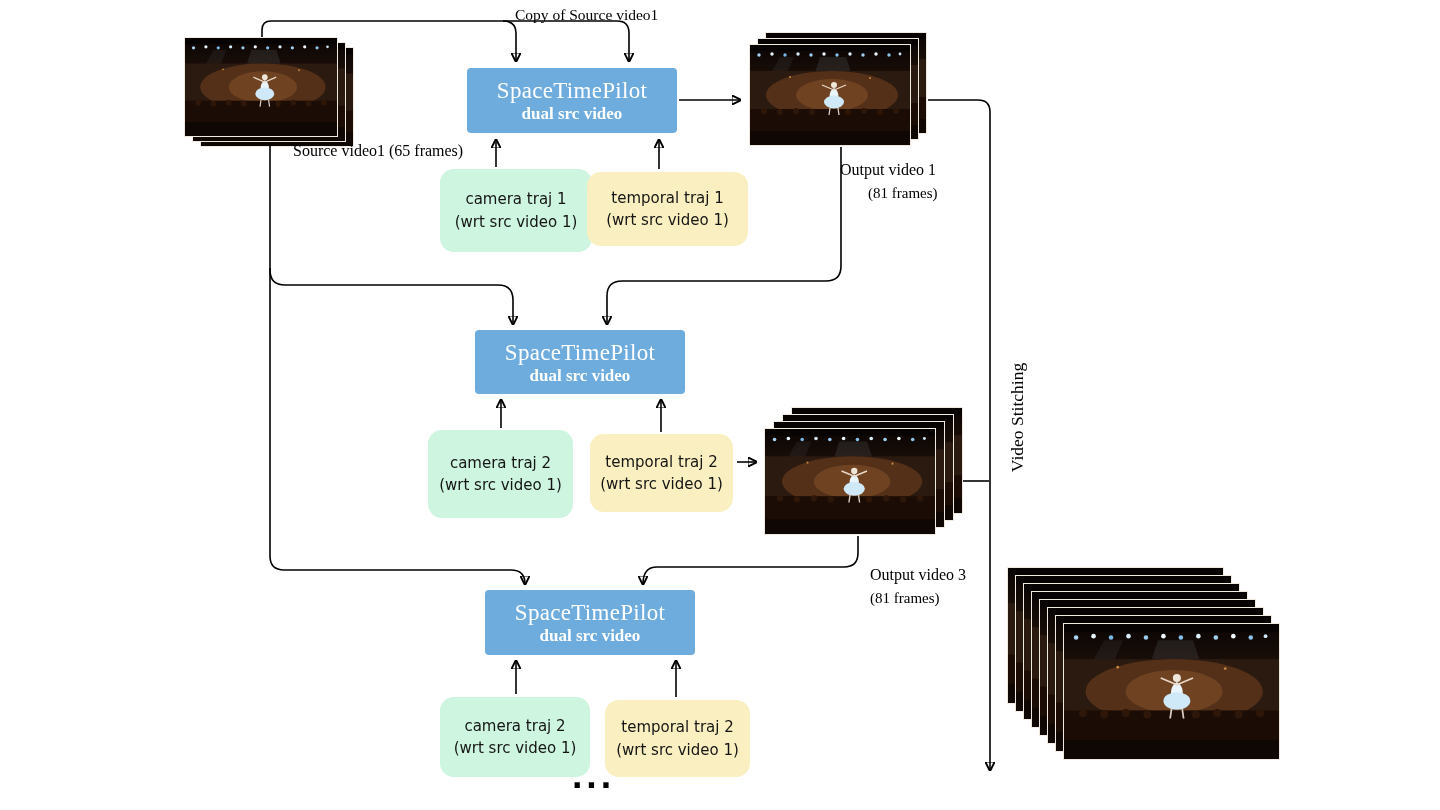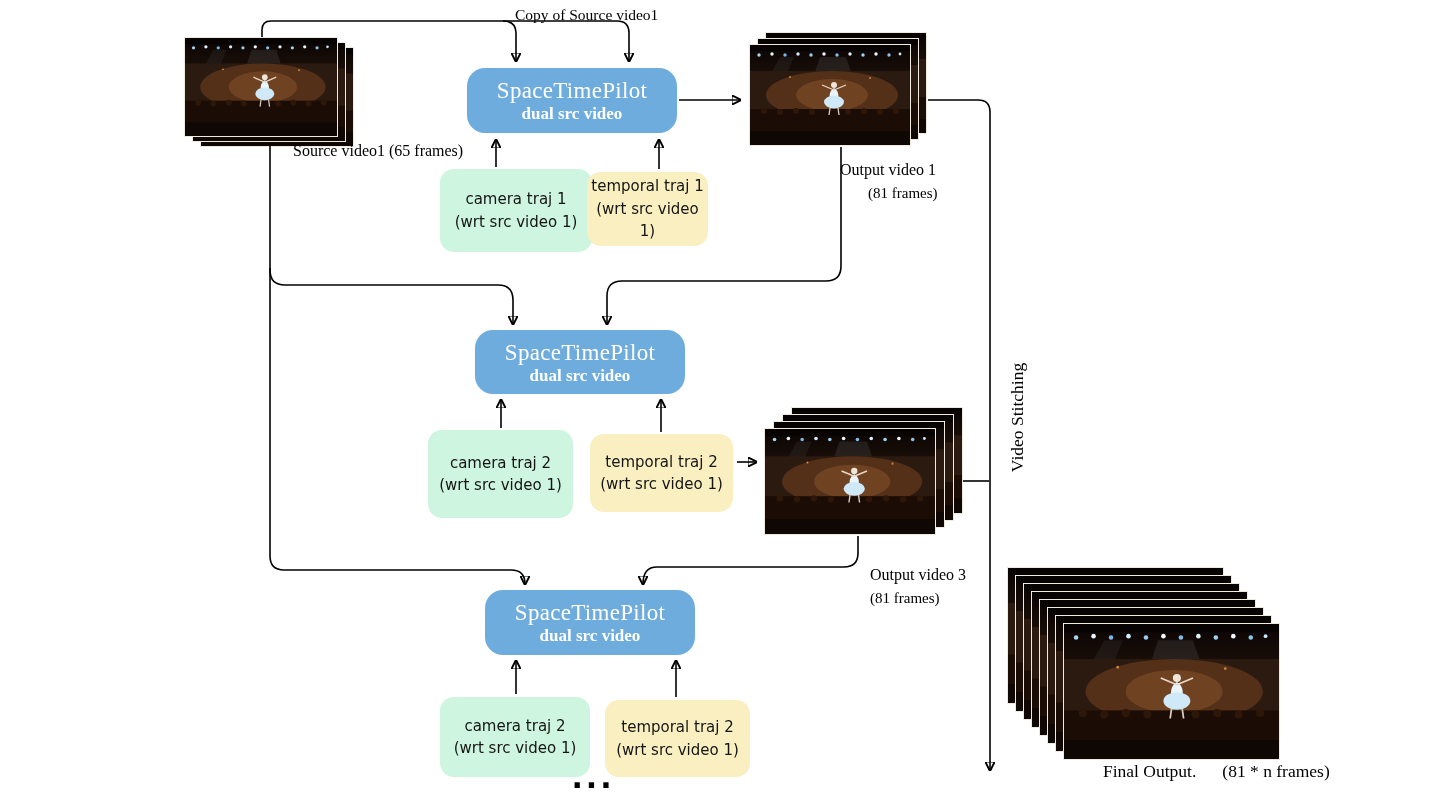--- a/index.html
+++ b/index.html
@@ -1,21 +1,21 @@
 <!DOCTYPE html>
 <html style="--stage-blue: #6FACDE; --camera-green: #CDF5DF; --temporal-yellow: #F9EFC0; --arrow: #000000;"><head>
 <meta charset="utf-8">
 <style>
   *{margin:0;padding:0;box-sizing:border-box}
   html,body{background:#fff}
   .canvas{position:relative;width:1440px;height:810px;background:#fff;overflow:hidden;
           font-family:"Liberation Serif",serif;color:#000}
   .frame{position:absolute;background:#140b06;box-shadow:0 0 0 1px #efe9df}
   .frame svg{display:block;width:100%;height:100%}
-  .stage-box{position:absolute;background:var(--stage-blue,#6FACDE);border-radius:18px;
+  .stage-box{position:absolute;background:var(--stage-blue,#6FACDE);border-radius:4px;
              display:flex;flex-direction:column;align-items:center;justify-content:center;
              color:#fff;gap:3px}
   .stage-title{font-size:23px;letter-spacing:.3px;line-height:1}
   .stage-subtitle{font-size:17px;font-weight:bold;line-height:1}
   .traj-box{position:absolute;border-radius:14px;display:flex;flex-direction:column;
             align-items:center;justify-content:center;font-family:"DejaVu Sans",sans-serif;
             font-size:15px;line-height:1.5;color:#151515;text-align:center}
   .traj-box.camera{background:var(--camera-green,#CDF5DF)}
   .traj-box.temporal{background:var(--temporal-yellow,#F9EFC0)}
   .label{position:absolute;font-size:16px;line-height:1.3;white-space:nowrap}
@@ -189,21 +189,21 @@
   </div>
 
   <div class="stage-box" style="left:467px;top:68px;width:210px;height:65px">
     <div class="stage-title">SpaceTimePilot</div>
     <div class="stage-subtitle">dual src video</div>
   </div>
   <div class="traj-box camera" style="left:440px;top:169px;width:152px;height:83px">
     <div>camera traj 1</div>
     <div>(wrt src video 1)</div>
   </div>
-  <div class="traj-box temporal" style="left:587px;top:172px;width:121px;height:74px">
+  <div class="traj-box temporal" style="left:587px;top:172px;width:161px;height:74px">
     <div>temporal traj 1</div>
     <div>(wrt src video 1)</div>
   </div>
 
   <div class="stage-box" style="left:475px;top:330px;width:210px;height:64px">
     <div class="stage-title">SpaceTimePilot</div>
     <div class="stage-subtitle">dual src video</div>
   </div>
   <div class="traj-box camera" style="left:428px;top:430px;width:145px;height:88px">
     <div>camera traj 2</div>
@@ -231,24 +231,20 @@
   <div class="label" style="left:293px;top:141px">Source video1 (65 frames)</div>
 
   <div class="label center" style="left:840px;top:160px;width:140px">Output video 1</div>
   <div class="label center" style="left:868px;top:184px;width:140px;font-size:15px">(81 frames)</div>
 
   <div class="label center" style="left:870px;top:565px;width:120px">Output video 3</div>
   <div class="label center" style="left:870px;top:589px;width:120px;font-size:15px">(81 frames)</div>
 
   <div class="vlabel">Video Stitching</div>
 
-  <div class="final-label">
-    <span>Final Output.</span>
-    <span>(81 * n frames)</span>
-  </div>
 
   <div class="ellipsis">...</div>
 
   <svg id="arrows" width="1440" height="810" viewBox="0 0 1440 810">
     <defs>
       <marker id="ah" viewBox="0 0 8 8" refX="7" refY="4" markerWidth="6" markerHeight="6" orient="auto-start-reverse">
         <path d="M0 0 L8 4 L0 8 Z" fill="#000" stroke="none"></path>
       </marker>
     </defs>
     <path d="M262 37 L262 30 Q262 21 271 21 L617 21 Q629 21 629 33 L629 61" marker-end="url(#ah)"></path>

